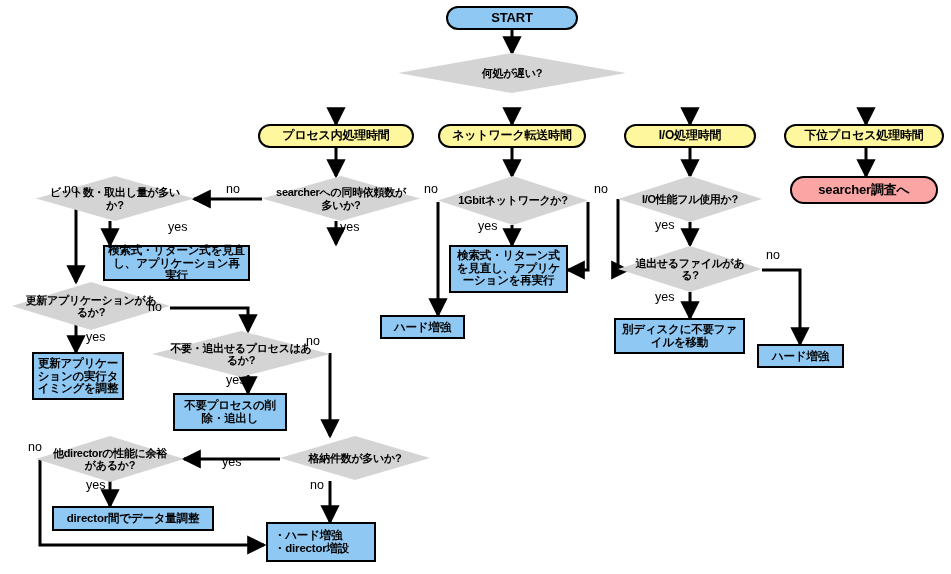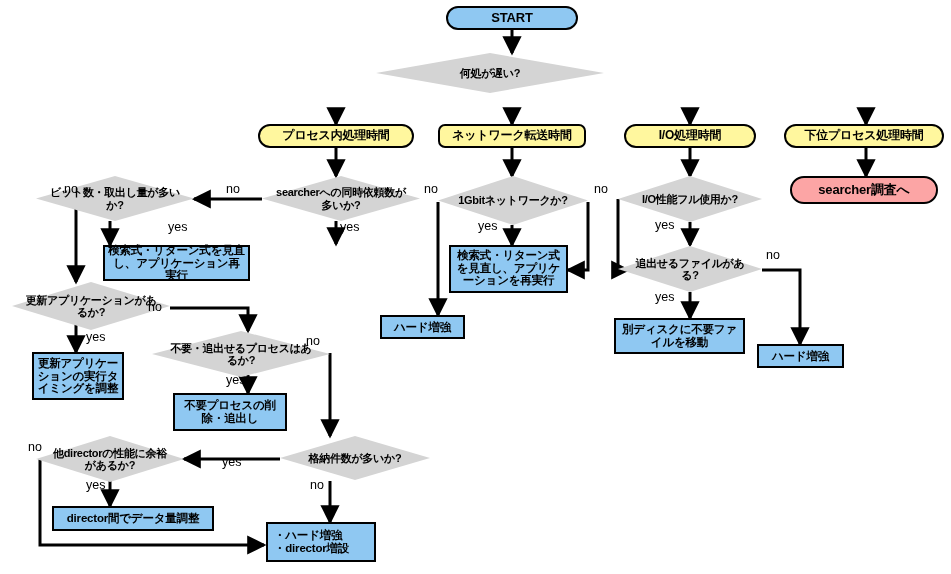--- a/index.html
+++ b/index.html
@@ -78,29 +78,29 @@
 
       <path d="M690,222 L690,245"></path>
       <path d="M690,292 L690,318"></path>
       <path d="M618,199 L618,270 L628,270"></path>
       <path d="M762,270 L800,270 L800,344"></path>
     </g>
   </svg>
 
   <div class="node term start" style="left:446px;top:6px;width:132px;height:24px;">START</div>
 
-  <div class="decwrap" style="left:376px;top:53px;width:228px;height:40px;">
+  <div class="decwrap" style="left:398px;top:53px;width:228px;height:40px;">
     <div class="dec dshape"></div>
     <div class="dtext">
         <span>何処が遅い?</span>
       </div>
   </div>
 
   <div class="node term cat" style="left:258px;top:124px;width:156px;height:24px;">プロセス内処理時間</div>
-  <div class="node term cat" style="left:438px;top:124px;width:148px;height:24px;border-radius:7px;">ネットワーク転送時間</div>
+  <div class="node term cat" style="left:438px;top:124px;width:148px;height:24px;">ネットワーク転送時間</div>
   <div class="node term cat" style="left:624px;top:124px;width:132px;height:24px;">I/O処理時間</div>
   <div class="node term cat" style="left:784px;top:124px;width:160px;height:24px;">下位プロセス処理時間</div>
 
   <div class="node term green" style="left:790px;top:176px;width:148px;height:28px;">searcher調査へ</div>
 
   <div class="decwrap" style="left:36px;top:176px;width:158px;height:45px;">
     <div class="dec dshape"></div>
     <div class="dtext">
         <span>ビット数・取出し量が多いか?</span>
       </div>

